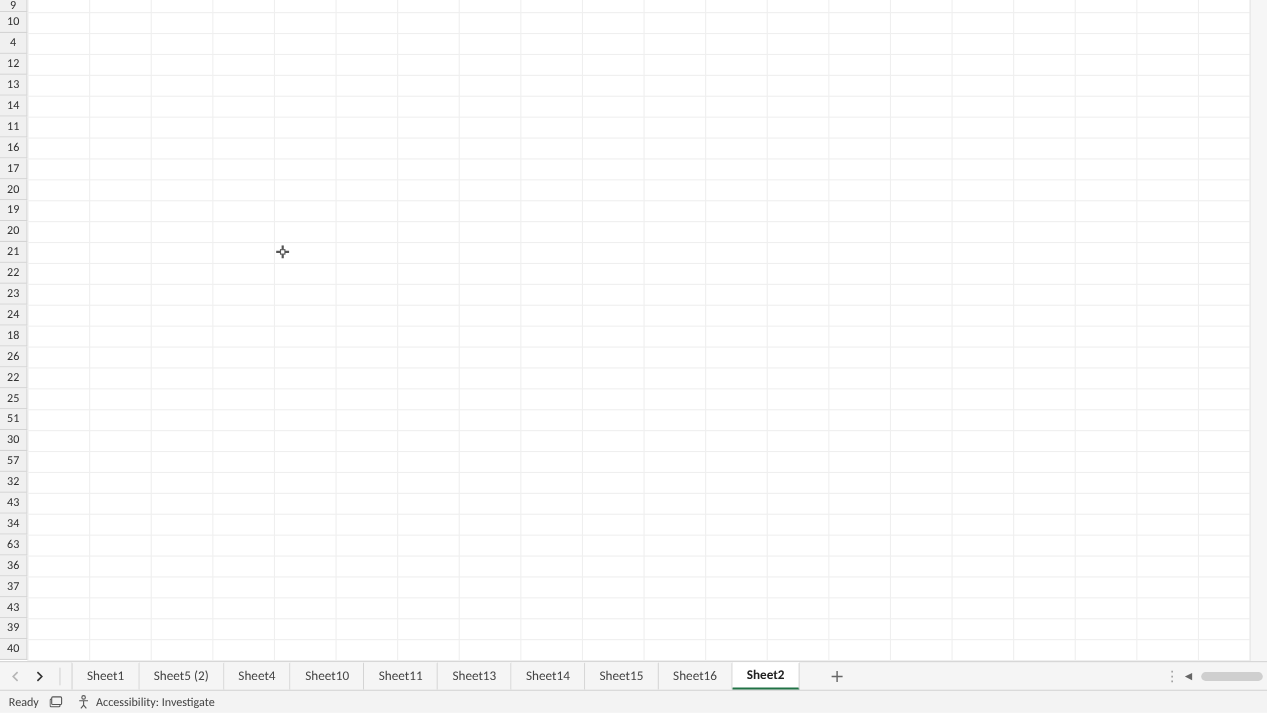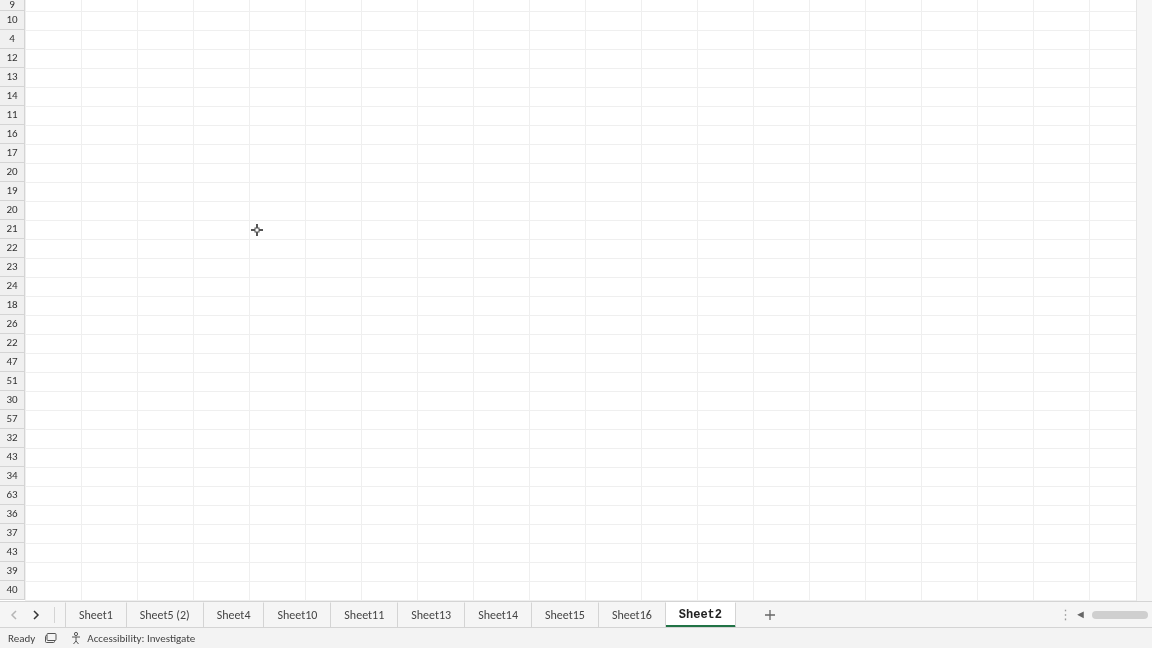--- a/index.html
+++ b/index.html
@@ -98,21 +98,21 @@
     display: flex;
     align-items: center;
     justify-content: center;
     color: #b5b5b5;
     cursor: default;
   }
   .tab-nav-btn.enabled { color: #333; cursor: pointer; }
   .tab-nav .sep { width:1px; height:16px; background:#d4d4d4; margin:0 4px; }
   .tabs {
     display: flex;
-    align-items: flex-start;
+    align-items: center;
     padding-left: 0;
   }
   .tab {
     display: flex;
     align-items: center;
     padding: 0 13px;
     font-size: 12px;
     color: #444;
     border-right: 1px solid #d4d4d4;
     border-top: 1px solid transparent;
@@ -122,21 +122,20 @@
     position: relative;
   }
   .tab:first-child { border-left: 1px solid #d4d4d4; }
   .tab.active {
     background: #ffffff;
     font-weight: 600;
     color: #222;
     border-bottom: 2px solid #217346;
     height: 26px;
     margin-top: 0;
-    font-family: Liberation Mono, monospace;
   }
   .tab.active::after {
     content: "";
     position: absolute;
     left: 0; right: 0; bottom: -1px;
     height: 2px;
     background: #217346;
   }
   .tab-add {
     display: flex;
@@ -212,21 +211,21 @@
       <div class="row-header">20</div>
       <div class="row-header">19</div>
       <div class="row-header">20</div>
       <div class="row-header">21</div>
       <div class="row-header">22</div>
       <div class="row-header">23</div>
       <div class="row-header">24</div>
       <div class="row-header">18</div>
       <div class="row-header">26</div>
       <div class="row-header">22</div>
-      <div class="row-header">47</div>
+      <div class="row-header">25</div>
       <div class="row-header">51</div>
       <div class="row-header">30</div>
       <div class="row-header">57</div>
       <div class="row-header">32</div>
       <div class="row-header">43</div>
       <div class="row-header">34</div>
       <div class="row-header">63</div>
       <div class="row-header">36</div>
       <div class="row-header">37</div>
       <div class="row-header">43</div>

